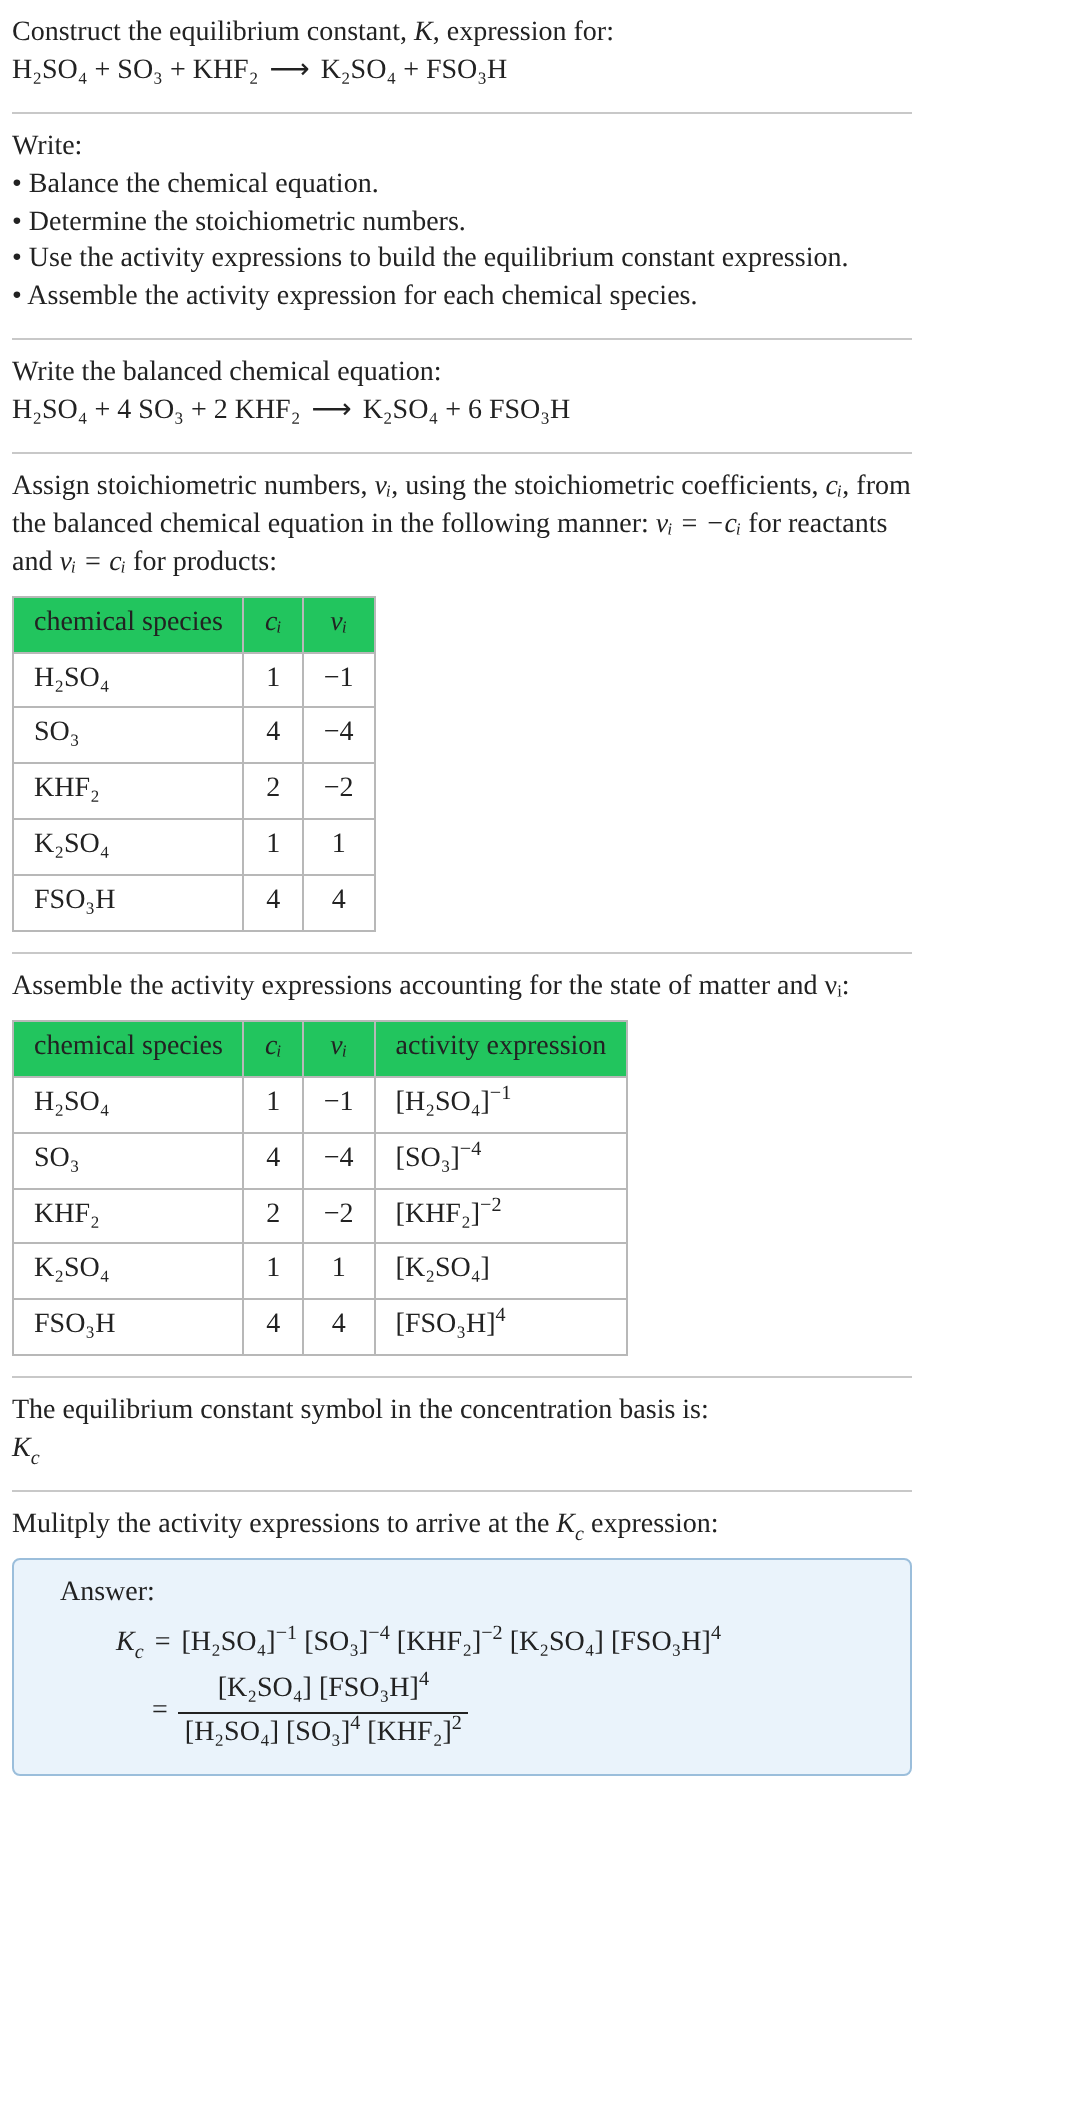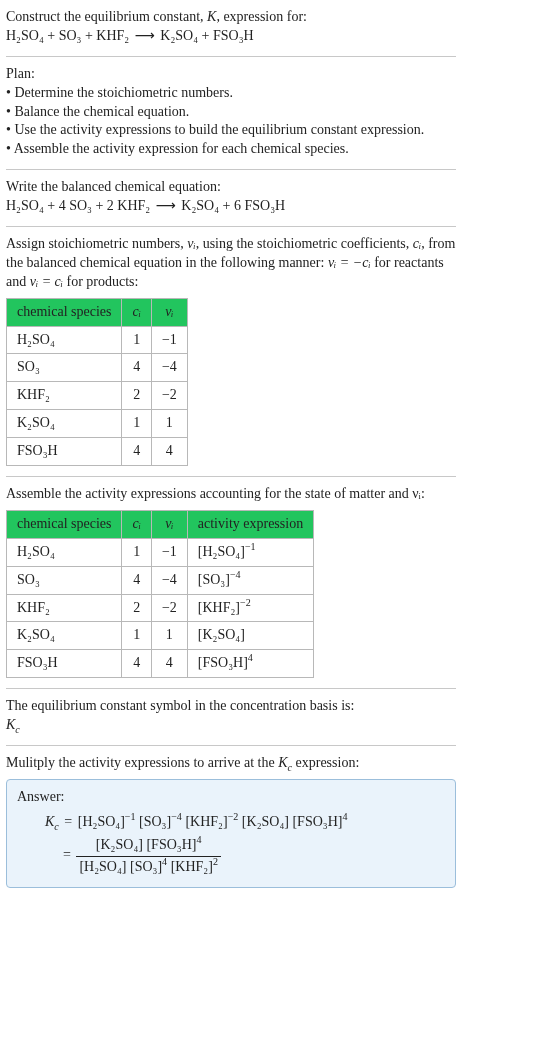--- a/index.html
+++ b/index.html
@@ -39,21 +39,21 @@
   .table th {
     background: #22c55e;
   }
   .table td.center, .table th.center {
     text-align: center;
   }
   .answer-box {
     border: 1px solid #9bbedb;
     background: #eaf3fb;
     border-radius: 4px;
-    padding: 8px 10px 10px 10px;
+    padding: 8px 10px 10px 23px;
     margin-top: 6px;
   }
   .answer-title {
     margin-bottom: 6px;
   }
   .indent {
     padding-left: 28px;
   }
   .indent2 {
     padding-left: 44px;
@@ -85,23 +85,23 @@
 <div class="block">
   <span>Construct the equilibrium constant, </span><span class="ital">K</span><span>, expression for:</span><br>
   <span>H₂SO₄ + SO₃ + KHF₂</span>
   <span class="eq-space">⟶</span>
   <span>K₂SO₄ + FSO₃H</span>
 </div>
 
 <hr class="hr">
 
 <div class="block">
-  <div>Plan:</div>
+  <div>Write:</div>
+  <div>• Balance the chemical equation.</div>
   <div>• Determine the stoichiometric numbers.</div>
-  <div>• Balance the chemical equation.</div>
   <div>• Use the activity expressions to build the equilibrium constant expression.</div>
   <div>• Assemble the activity expression for each chemical species.</div>
 </div>
 
 <hr class="hr">
 
 <div class="block">
   <div>Write the balanced chemical equation:</div>
   <span>H₂SO₄ + 4 SO₃ + 2 KHF₂</span>
   <span class="eq-space">⟶</span>

